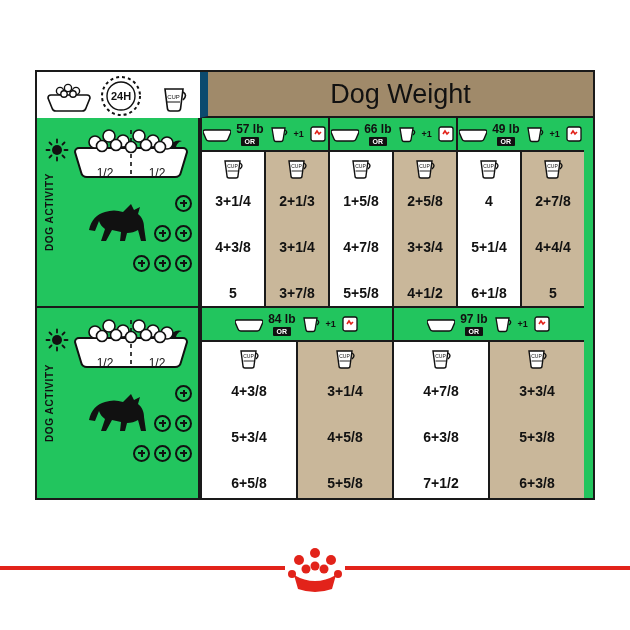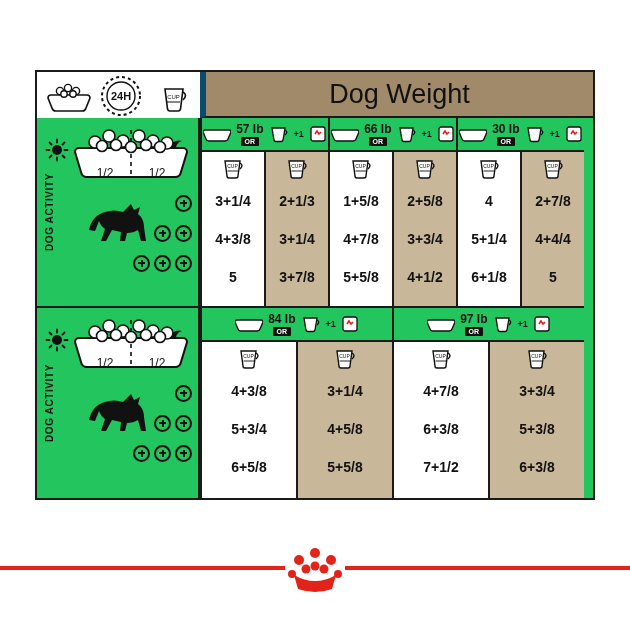--- a/index.html
+++ b/index.html
@@ -28,21 +28,21 @@
     left:35px;top:70px;width:560px;height:430px;
     background:#22c55e;
     border:2px solid #1a1a1a;
     box-sizing:border-box;
   }
 
   
   .hdr{
     position:absolute;left:163px;top:0;right:0;height:46px;
     border-bottom:2px solid #1a1a1a;
-    border-left:6px solid #0c4a6e;
+    border-left:8px solid #0c4a6e;
     display:flex;align-items:center;justify-content:center;
     box-sizing:border-box;
     background:#a08a6a;
   }
   .hdr span{
     font-size:27px;font-weight:normal;color:#111;
     font-family:"Liberation Sans", sans-serif;
   }
 
   
@@ -139,21 +139,21 @@
   .col{
     flex:1 1 0;border-right:2px solid #1a1a1a;box-sizing:border-box;
     position:relative;
   }
   .col:last-child{border-right:none;}
   .col.light{background:#ffffff;}
   .col.dark{background:#c9b79a;}
   .cuphdr{
     height:34px;display:flex;align-items:center;justify-content:center;
   }
-  .vals{display:flex;flex-direction:column;align-items:center;gap:8px;}
+  .vals{display:flex;flex-direction:column;align-items:center;gap:16px;}
   .val{
     height:30px;line-height:30px;font-size:14px;font-weight:bold;color:#111;
   }
 
   
   .redbar{
     position:absolute;left:0;right:0;bottom:60px;height:4px;background:#e2231a;
   }
   .crownwrap{
     position:absolute;left:50%;bottom:34px;transform:translateX(-50%);
@@ -355,21 +355,21 @@
               <rect x="2" y="2" width="14" height="14" rx="2" fill="#fff" stroke="#111" stroke-width="1.3"></rect>
               <path d="M6 9 l2-3 l2 3 l2-2" stroke="#e2231a" stroke-width="1.6" fill="none"></path>
             </svg>
           </div>
 
           <div class="wcell">
             <svg width="28" height="16" viewBox="0 0 28 16">
               <path d="M2 4 h24 a2 2 0 0 1 2 2 l-3 7 a3 3 0 0 1 -3 2 h-16 a3 3 0 0 1 -3 -2 l-3 -7 a2 2 0 0 1 2 -2 z" fill="#fff" stroke="#111" stroke-width="1.4"></path>
             </svg>
             <div class="wmid">
-              <span class="wnum">30 lb</span>
+              <span class="wnum">49 lb</span>
               <span class="wor">OR</span>
             </div>
             <svg width="20" height="18" viewBox="0 0 20 18">
               <path d="M3 3 h13 l-2 12 a2 2 0 0 1 -2 1.5 h-5 a2 2 0 0 1 -2 -1.5 z" fill="#fff" stroke="#111" stroke-width="1.3"></path>
               <path d="M16 5 q3.5 2 0 5" fill="none" stroke="#111" stroke-width="1.3"></path>
             </svg>
             <span class="plus1">+1</span>
             <svg width="18" height="18" viewBox="0 0 18 18">
               <rect x="2" y="2" width="14" height="14" rx="2" fill="#fff" stroke="#111" stroke-width="1.3"></rect>
               <path d="M6 9 l2-3 l2 3 l2-2" stroke="#e2231a" stroke-width="1.6" fill="none"></path>

